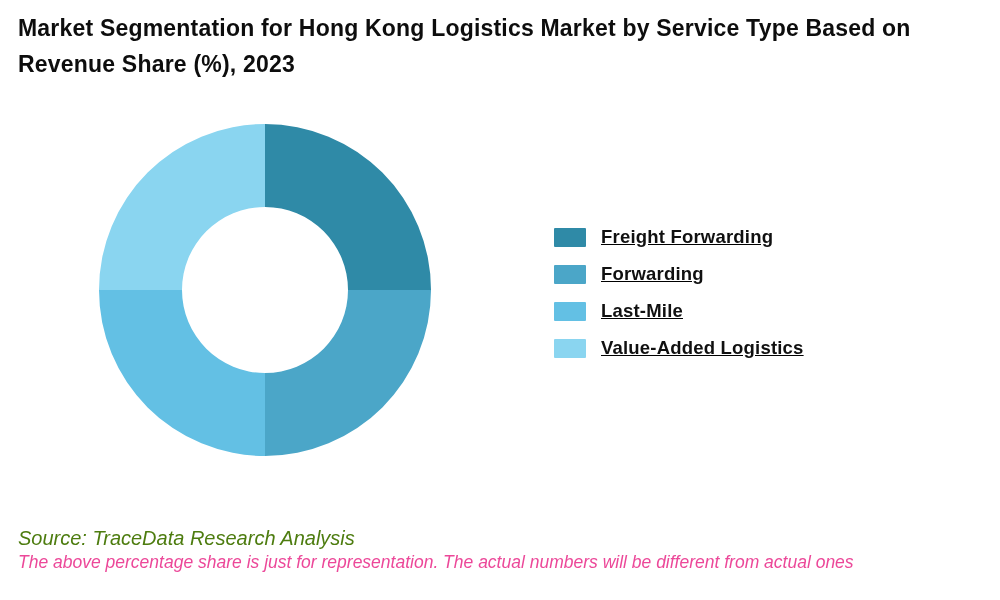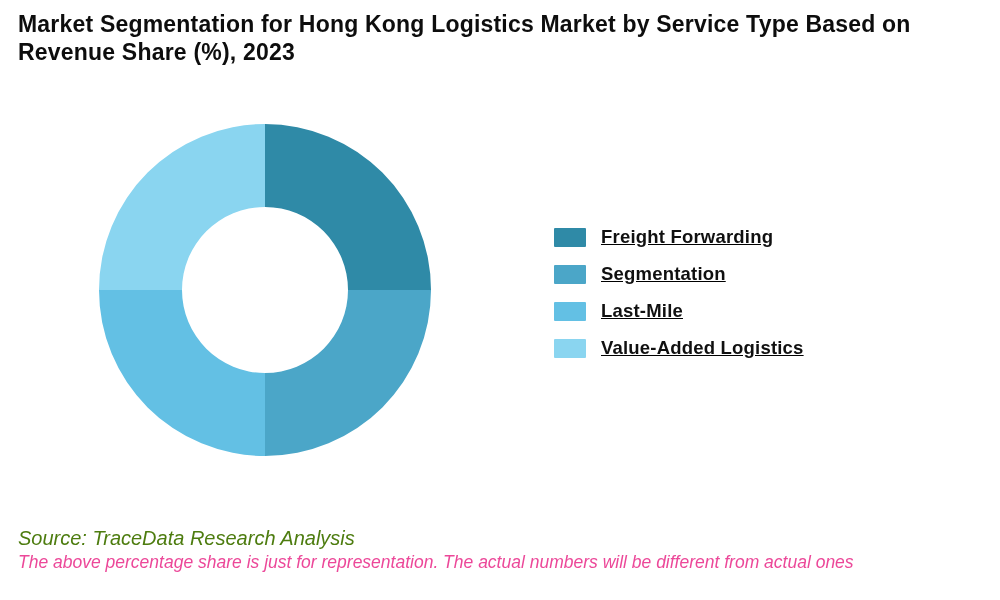--- a/index.html
+++ b/index.html
@@ -17,21 +17,21 @@
     background: #ffffff;
     overflow: hidden;
   }
   .chart-title {
     position: absolute;
     left: 18px;
     top: 10px;
     width: 952px;
     margin: 0;
     font-size: 23px;
-    line-height: 28px;
+    line-height: 36px;
     font-weight: 700;
     color: #0d0d0d;
     letter-spacing: 0.2px;
   }
   .donut-svg {
     position: absolute;
     left: 85px;
     top: 110px;
     width: 360px;
     height: 360px;
@@ -96,21 +96,21 @@
       <path d="M 14.00 180.00 A 166 166 0 0 1 180.00 14.00 L 180.00 97.00 A 83 83 0 0 0 97.00 180.00 Z" fill="#8AD5F0"></path>
     </svg>
 
   <div class="legend">
     <div class="legend-row">
       <span class="legend-swatch" style="background: rgb(47, 138, 167);"></span>
       <span class="legend-label">Freight Forwarding</span>
     </div>
     <div class="legend-row">
       <span class="legend-swatch" style="background: rgb(75, 166, 200);"></span>
-      <span class="legend-label">Segmentation</span>
+      <span class="legend-label">Forwarding</span>
     </div>
     <div class="legend-row">
       <span class="legend-swatch" style="background: rgb(99, 192, 228);"></span>
       <span class="legend-label">Last-Mile</span>
     </div>
     <div class="legend-row">
       <span class="legend-swatch" style="background: rgb(138, 213, 240);"></span>
       <span class="legend-label">Value-Added Logistics</span>
     </div>
   </div>

